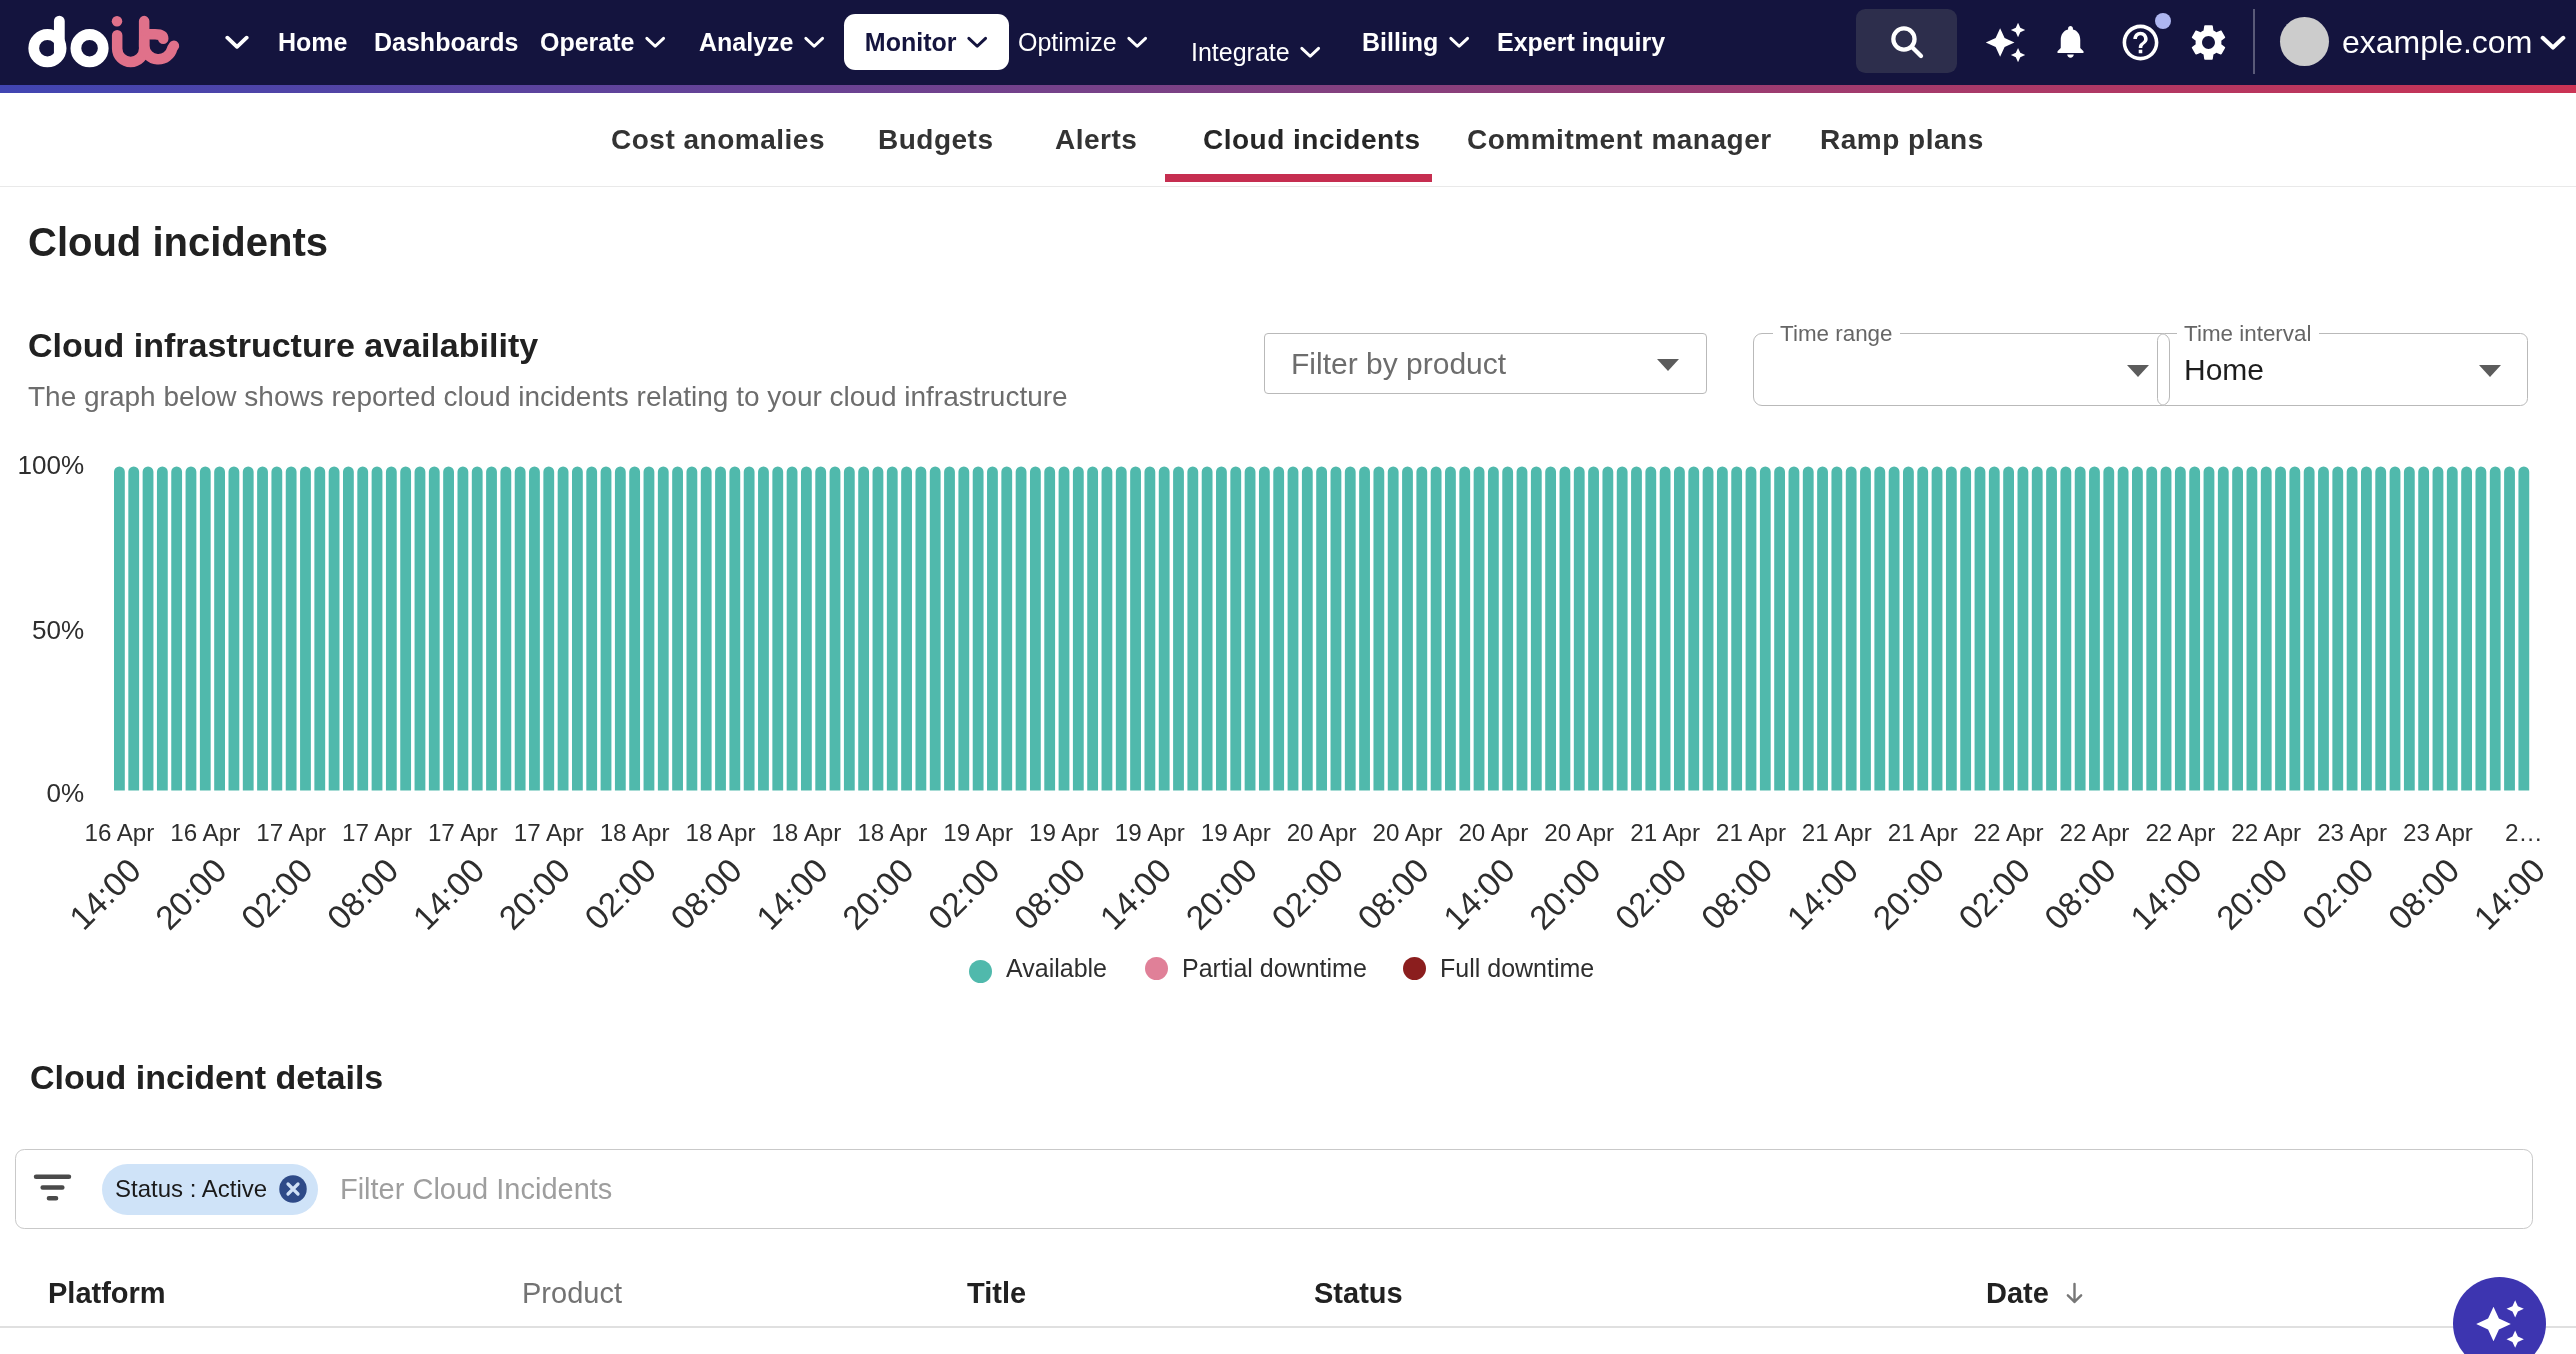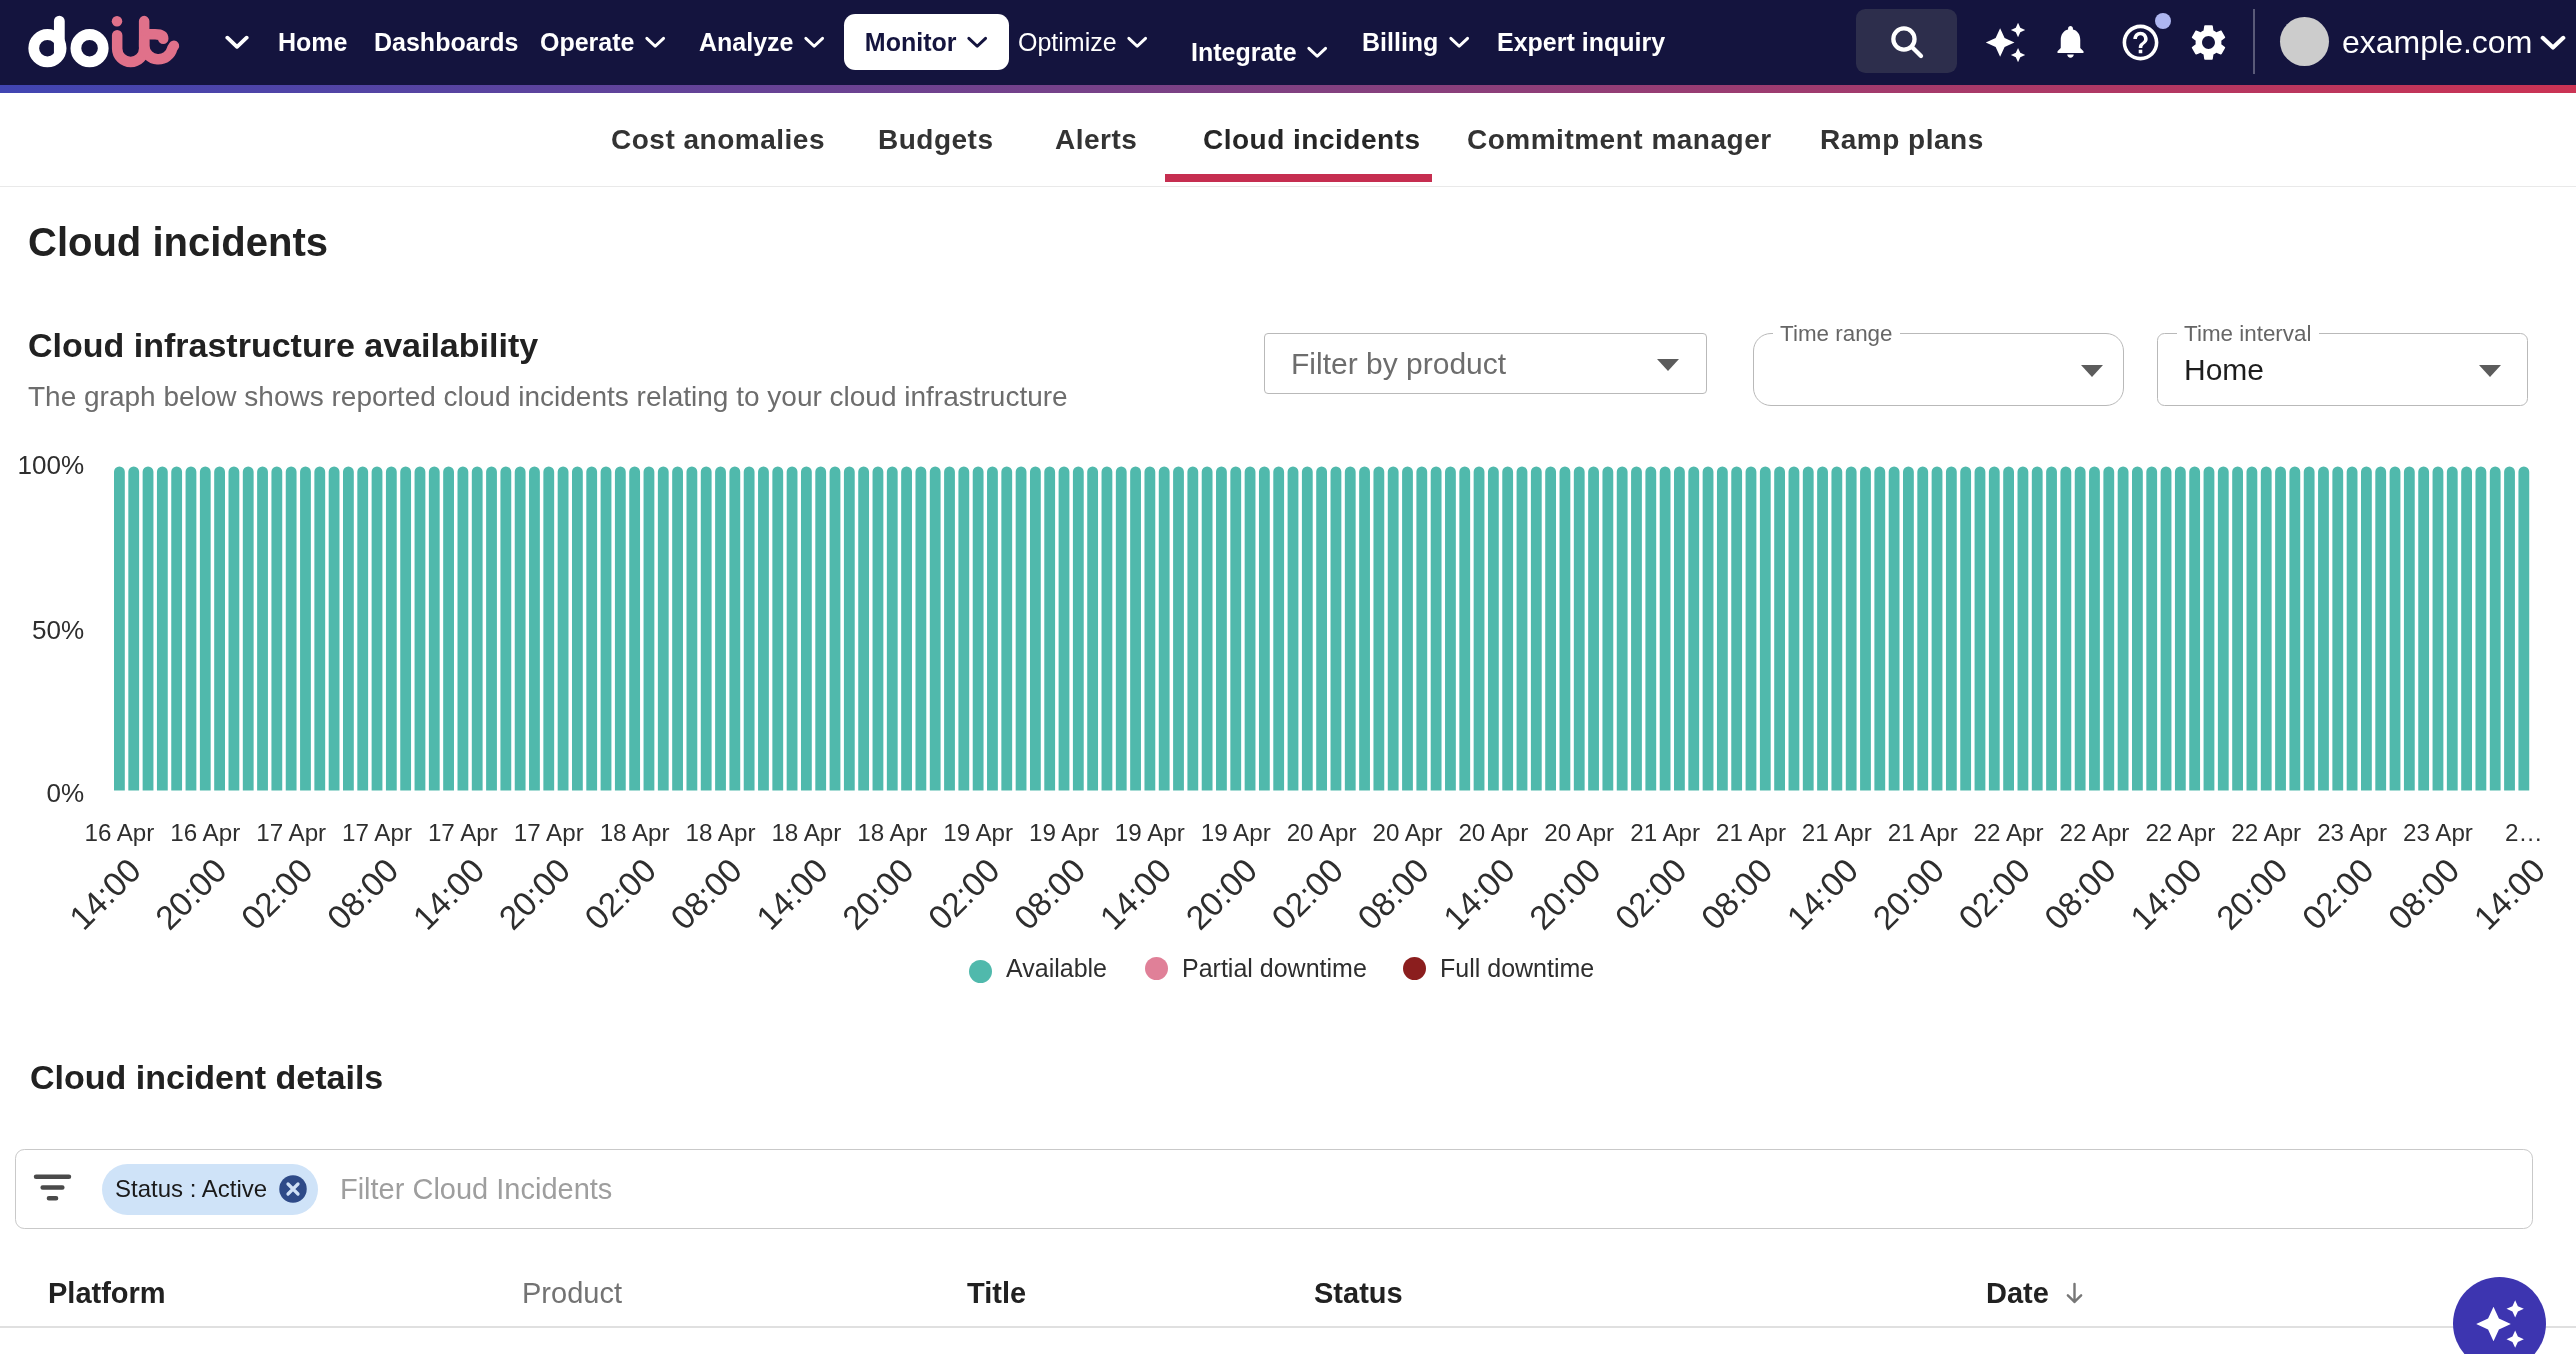--- a/index.html
+++ b/index.html
@@ -29,21 +29,21 @@
       </svg></div>
   <div style="position:absolute;left:699px;top:0;height:85px;display:flex;align-items:center;gap:9.3px;font-size:25px;font-weight:700;color:#fff">Analyze <svg width="22.4" height="13" viewBox="0 0 24 14" fill="none">
         <path d="M3 2.5 12 11 21 2.5" stroke="#fff" stroke-width="3.2" stroke-linecap="round" stroke-linejoin="round"></path>
       </svg></div>
   <div style="position:absolute;left:844px;top:14px;width:165px;height:56px;background:#fff;border-radius:11.2px;display:flex;align-items:center;justify-content:center;gap:9.3px;font-size:25px;font-weight:700;color:#14143e">Monitor <svg width="22.4" height="13" viewBox="0 0 24 14" fill="none">
         <path d="M3 2.5 12 11 21 2.5" stroke="#14143e" stroke-width="3.2" stroke-linecap="round" stroke-linejoin="round"></path>
       </svg></div>
   <div style="position:absolute;left:1018px;top:0;height:85px;display:flex;align-items:center;gap:9.3px;font-size:25px;font-weight:400;color:#fff">Optimize <svg width="22.4" height="13" viewBox="0 0 24 14" fill="none">
         <path d="M3 2.5 12 11 21 2.5" stroke="#fff" stroke-width="3.2" stroke-linecap="round" stroke-linejoin="round"></path>
       </svg></div>
-  <div style="position:absolute;left:1191px;top:0;height:104px;display:flex;align-items:center;gap:9.3px;font-size:25px;font-weight:700;color:#fff">Integrate <svg width="22.4" height="13" viewBox="0 0 24 14" fill="none">
+  <div style="position:absolute;left:1191px;top:0;height:104px;display:flex;align-items:center;gap:9.3px;font-size:25px;font-weight:400;color:#fff">Integrate <svg width="22.4" height="13" viewBox="0 0 24 14" fill="none">
         <path d="M3 2.5 12 11 21 2.5" stroke="#fff" stroke-width="3.2" stroke-linecap="round" stroke-linejoin="round"></path>
       </svg></div>
   <div style="position:absolute;left:1362px;top:0;height:85px;display:flex;align-items:center;gap:9.3px;font-size:25px;font-weight:700;color:#fff">Billing <svg width="22.4" height="13" viewBox="0 0 24 14" fill="none">
         <path d="M3 2.5 12 11 21 2.5" stroke="#fff" stroke-width="3.2" stroke-linecap="round" stroke-linejoin="round"></path>
       </svg></div>
   <div style="position:absolute;left:1497px;top:0;height:85px;display:flex;align-items:center;font-size:25px;font-weight:700;color:#fff">Expert inquiry</div>
   <div style="position:absolute;left:1856px;top:9.3px;width:101px;height:64px;background:#2d2e4c;border-radius:9.3px;display:flex;align-items:center;justify-content:center">
     <svg width="41" height="41" viewBox="0 0 24 24" fill="none">
         <circle cx="10.5" cy="10.5" r="6.2" stroke="#fff" stroke-width="2.5"></circle>
         <path d="M15.2 15.2 L20.5 20.5" stroke="#fff" stroke-width="2.5" stroke-linecap="round"></path>
@@ -86,21 +86,21 @@
 <div style="position:absolute;left:1820px;top:93px;height:93px;display:flex;align-items:center;font-size:28px;font-weight:700;letter-spacing:0.5px;color:#333">Ramp plans</div>
 <div style="position:absolute;left:1165px;top:174px;width:267px;height:7.5px;background:#c62e50"></div>
 
 <div style="position:absolute;left:28px;top:220px;font-size:40px;font-weight:700;color:#212121">Cloud incidents</div>
 <div style="position:absolute;left:28px;top:326px;font-size:34px;font-weight:700;color:#212121">Cloud infrastructure availability</div>
 <div style="position:absolute;left:28px;top:381px;font-size:28px;color:#6d6d6d">The graph below shows reported cloud incidents relating to your cloud infrastructure</div>
 <div style="position:absolute;left:1264px;top:333px;width:443px;height:61px;border:1.9px solid #b9b9b9;border-radius:4px;box-sizing:border-box">
     <div style="position:absolute;left:26px;top:0;bottom:0;display:flex;align-items:center;font-size:30px;color:#6d6d6d">Filter by product</div>
     <div style="position:absolute;right:27px;top:50%;margin-top:-4.7px;width:0;height:0;border-left:11.2px solid transparent;border-right:11.2px solid transparent;border-top:12px solid #5c5c5c"></div>
   </div>
-<div style="position:absolute;left:1753px;top:333px;width:371px;height:73px;border:1.9px solid #b9b9b9;border-radius:18px;box-sizing:border-box">
+<div style="position:absolute;left:1753px;top:333px;width:417px;height:73px;border:1.9px solid #b9b9b9;border-radius:9px;box-sizing:border-box">
     <div style="position:absolute;left:18.6px;top:-12px;background:#fff;padding:0 7.5px;font-size:22.4px;color:#666;line-height:24px">Time range</div>
     <div style="position:absolute;right:20.5px;top:50%;margin-top:-4.7px;width:0;height:0;border-left:11.2px solid transparent;border-right:11.2px solid transparent;border-top:12px solid #5c5c5c"></div>
   </div>
 <div style="position:absolute;left:2157px;top:333px;width:371px;height:73px;border:1.9px solid #b9b9b9;border-radius:7.5px;box-sizing:border-box">
     <div style="position:absolute;left:18.6px;top:-12px;background:#fff;padding:0 7.5px;font-size:22.4px;color:#666;line-height:24px">Time interval</div>
     <div style="position:absolute;left:26px;top:0;bottom:0;display:flex;align-items:center;font-size:30px;color:#1d1d1d">Home</div>
     <div style="position:absolute;right:26px;top:50%;margin-top:-4.7px;width:0;height:0;border-left:11.2px solid transparent;border-right:11.2px solid transparent;border-top:12px solid #5c5c5c"></div>
   </div>
 
 <div style="position:absolute;left:0;top:0;width:2576px;height:1058px;pointer-events:none">

